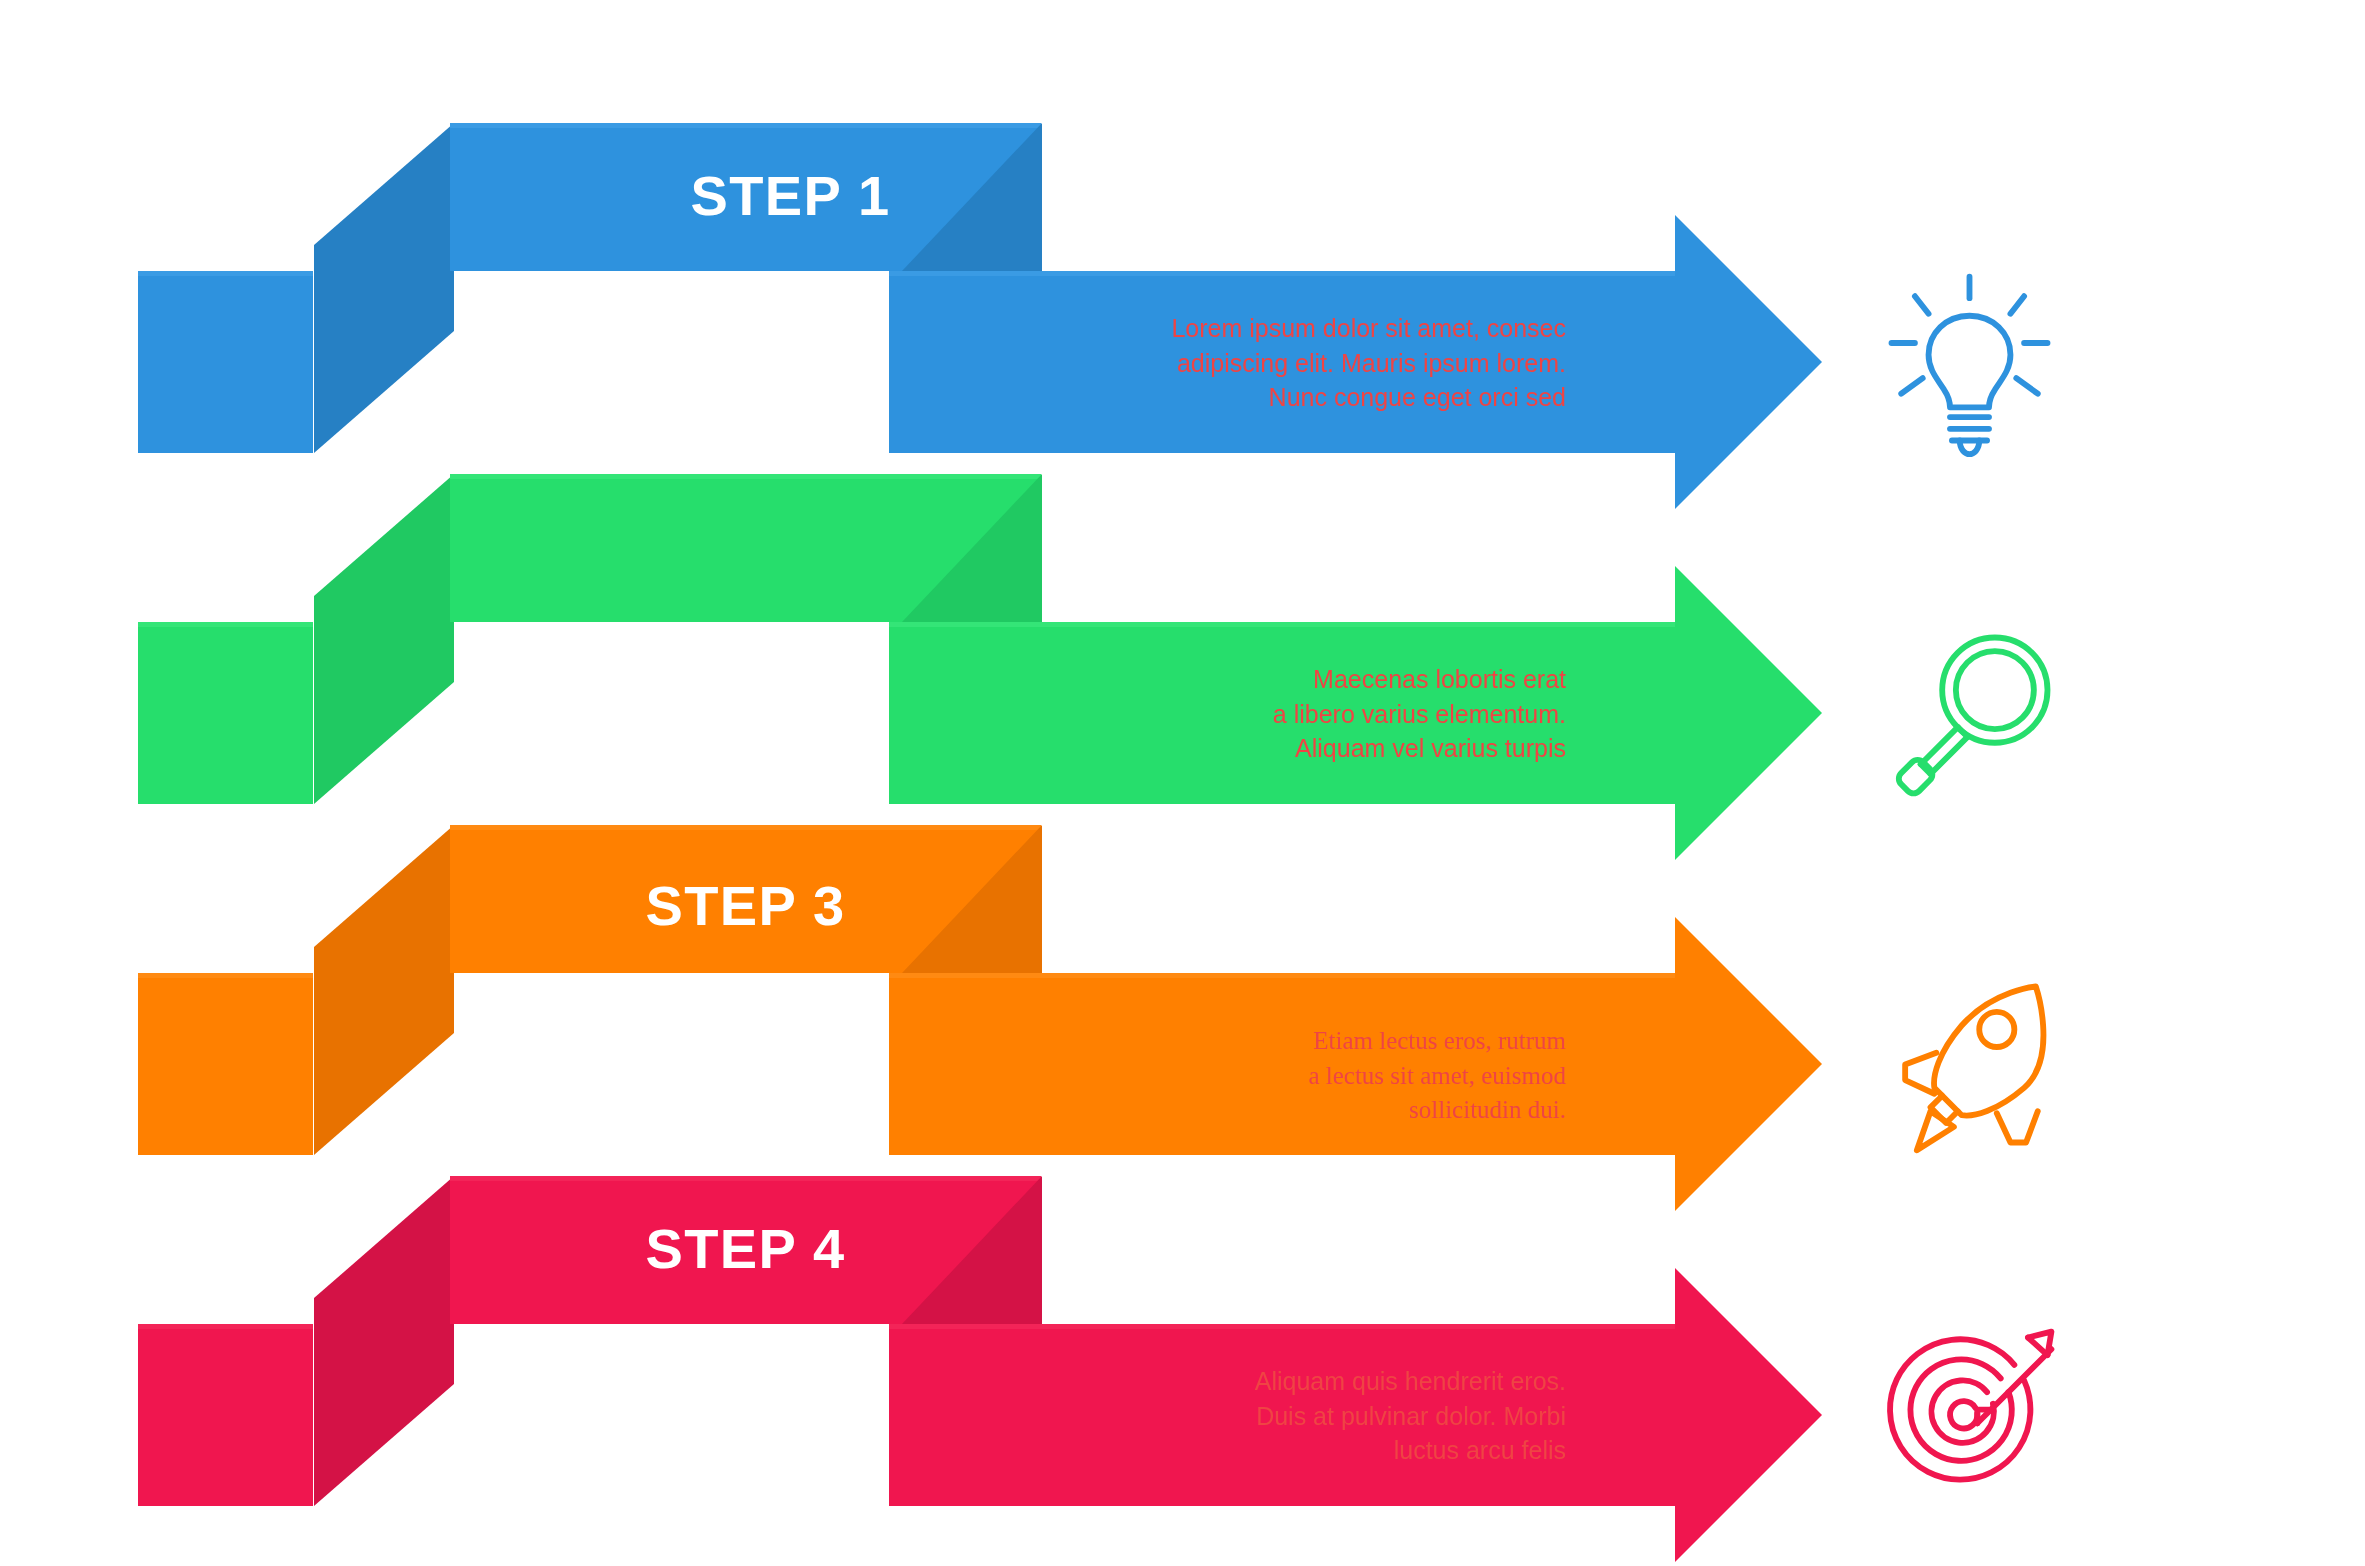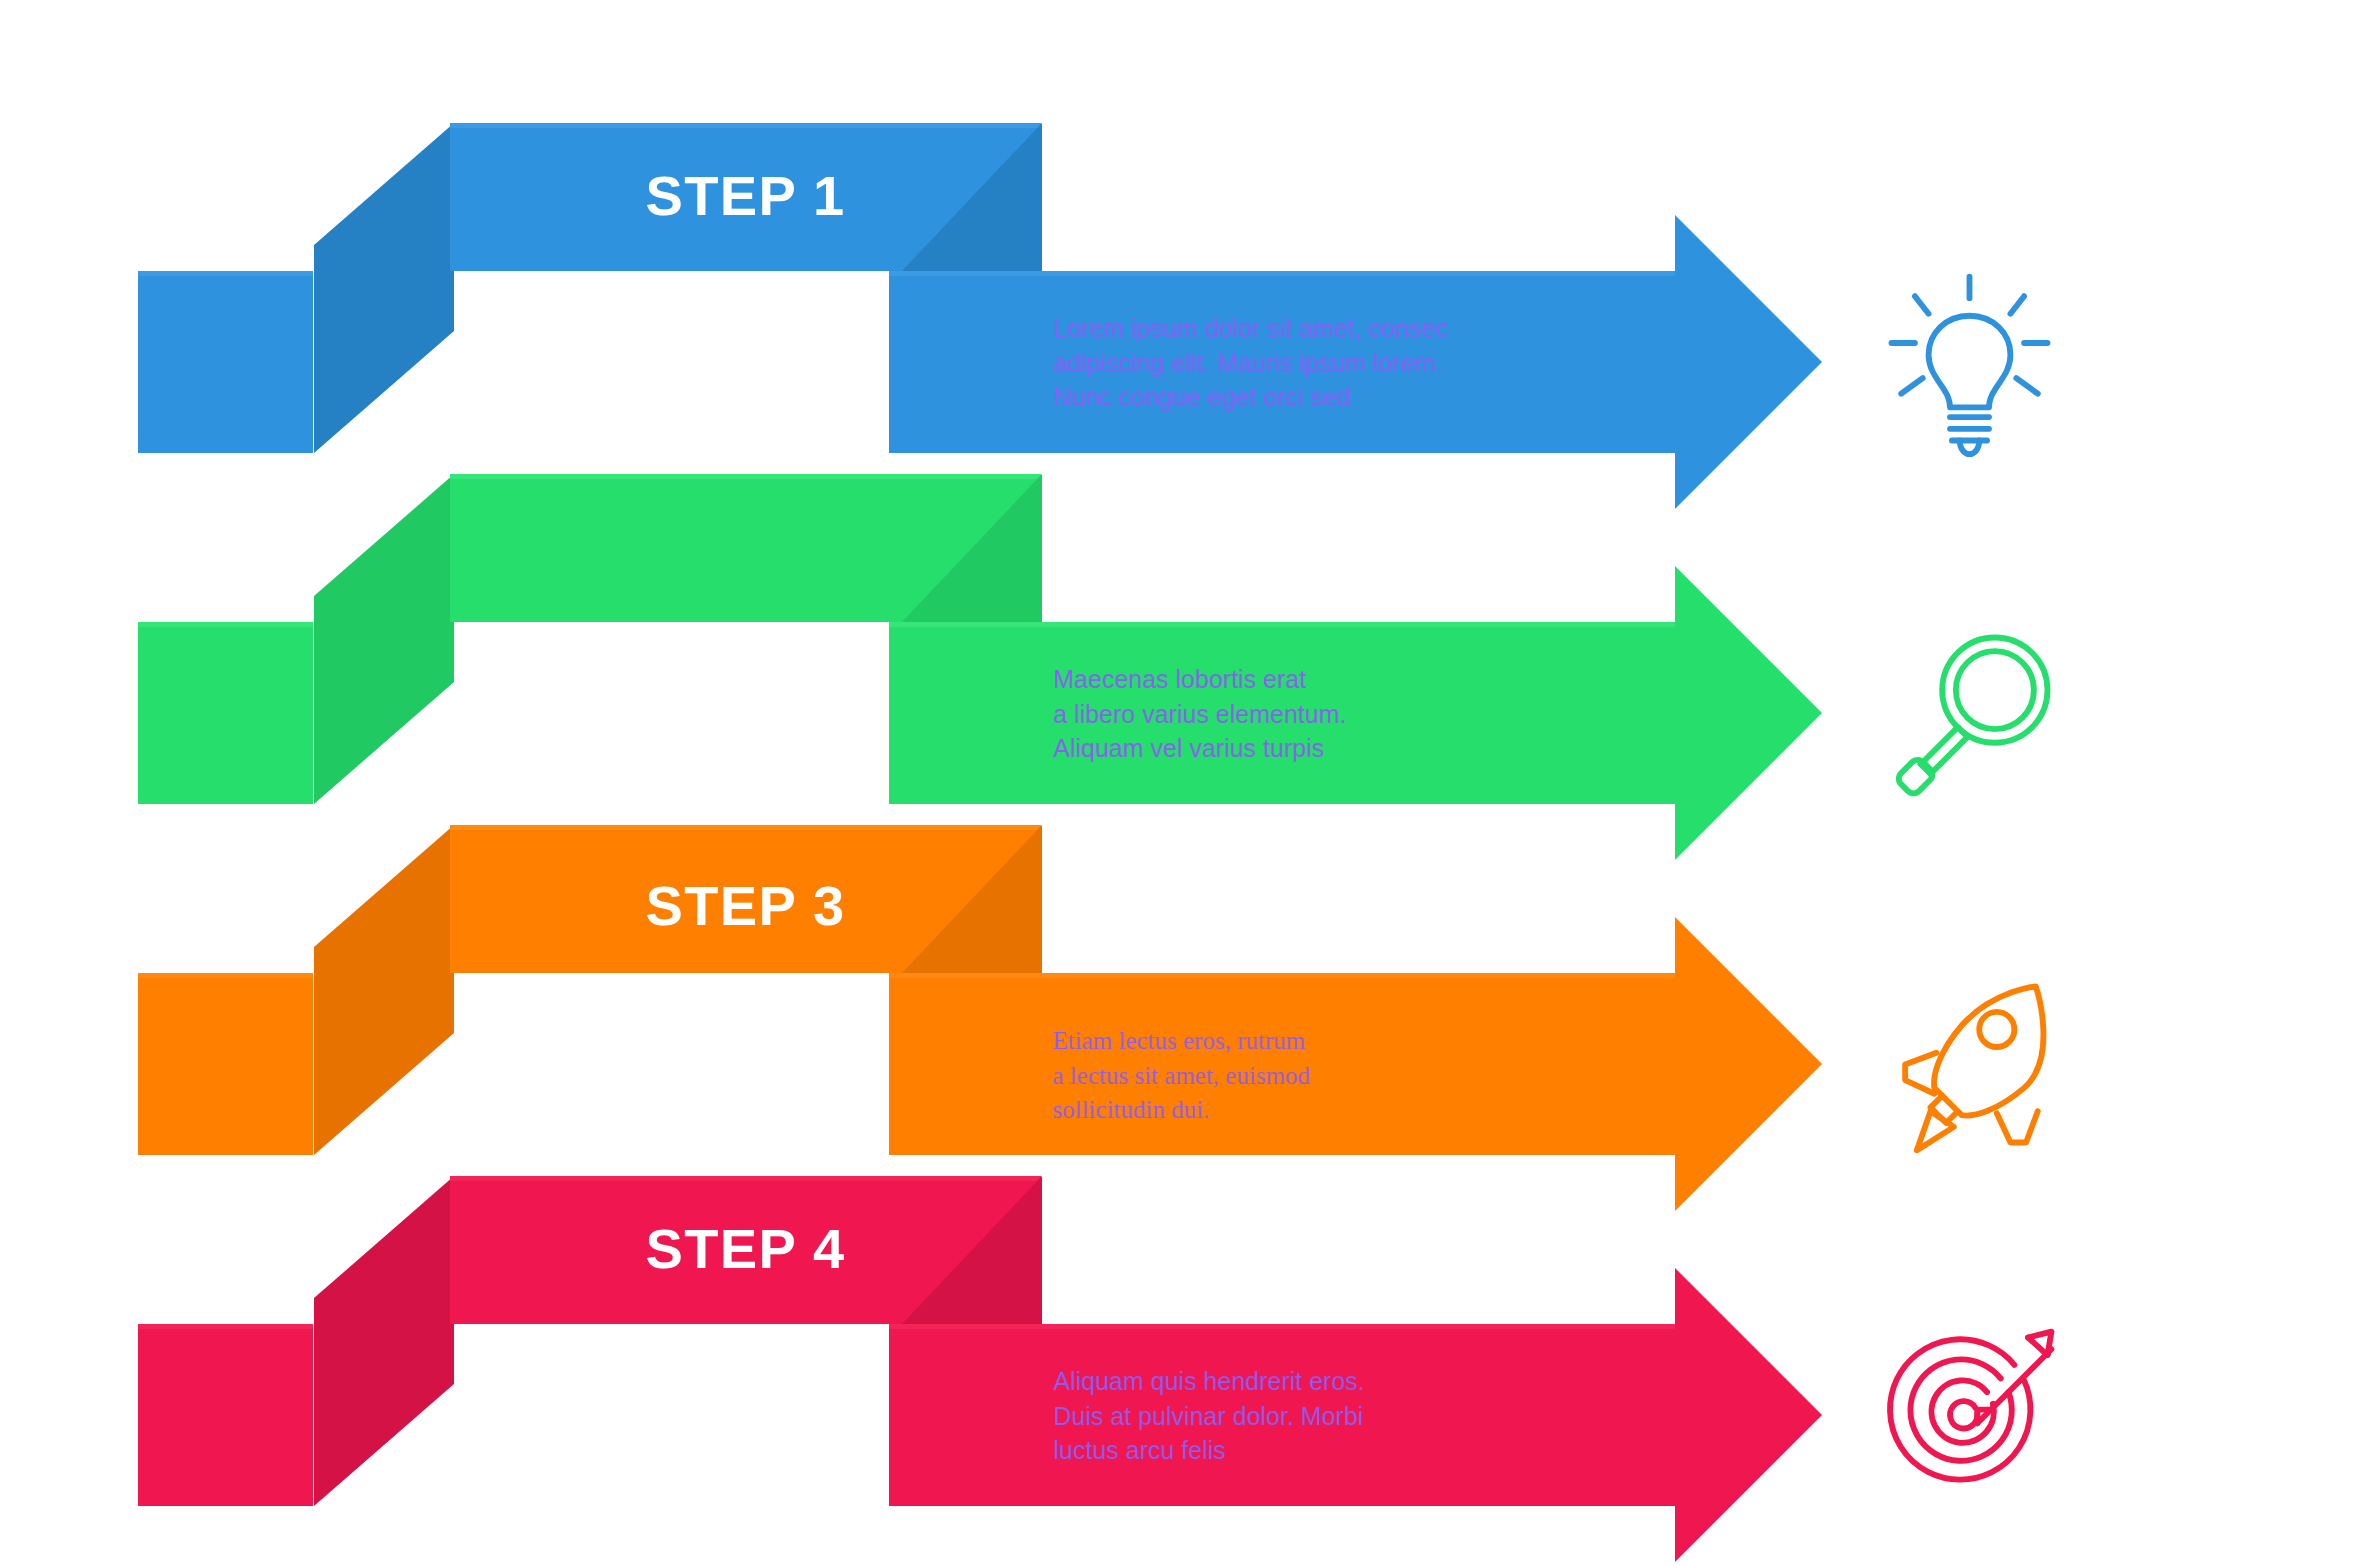--- a/index.html
+++ b/index.html
@@ -32,22 +32,22 @@
     font-weight: bold;
     font-size: 56px;
     letter-spacing: 1.3px;
     font-family: "Liberation Sans", "DejaVu Sans", sans-serif;
     white-space: nowrap;
   }
   .body-text {
     position: absolute;
     left: 1053px;
     width: 513px;
-    text-align: left;
-    color: #8b5cf6;
+    text-align: right;
+    color: #ef4444;
     font-size: 25px;
     line-height: 1.38;
     font-family: "Liberation Sans", "DejaVu Sans", sans-serif;
   }
   .icon-wrap {
     position: absolute;
     left: 1872px;
     width: 195px;
     height: 195px;
   }
@@ -64,21 +64,21 @@
     <div class="step-row" style="top: 110px; height: 320px;">
       <div class="" style="position: absolute; left: 138px; top: 161px; width: 175px; height: 182px; background: rgb(46, 146, 222);"></div>
       <div class="" style="position: absolute; left: 138px; top: 161px; width: 175px; height: 5.2px; background: rgb(58, 155, 228);"></div>
       <div class="" style="position: absolute; left: 314px; top: 13px; width: 140px; height: 330px; background: rgb(38, 128, 196); clip-path: polygon(100% 0%, 100% 63%, 0% 100%, 0% 37%);"></div>
       <div class="" style="position: absolute; left: 450px; top: 13px; width: 591px; height: 148px; background: rgb(46, 146, 222);"></div>
       <div class="" style="position: absolute; left: 450px; top: 13px; width: 591px; height: 4.5px; background: rgb(58, 155, 228);"></div>
       <div class="" style="position: absolute; left: 902px; top: 13px; width: 140px; height: 148px; background: rgb(38, 128, 196); clip-path: polygon(100% 0%, 100% 100%, 0% 100%);"></div>
       <div class="" style="position: absolute; left: 889px; top: 161px; width: 788px; height: 182px; background: rgb(46, 146, 222);"></div>
       <div class="" style="position: absolute; left: 889px; top: 161px; width: 788px; height: 4.5px; background: rgb(58, 155, 228);"></div>
       <div class="" style="position: absolute; left: 1675px; top: 105px; width: 147px; height: 294px; background: rgb(46, 146, 222); clip-path: polygon(0% 0%, 100% 50%, 0% 100%);"></div>
-      <div class="step-label" style="top: 53px;">STEP 1</div>
+      <div class="step-label" style="top: 53px; padding-left: 45px;">STEP 1</div>
       <div class="body-text" style="top: 201px;">
         <div>Lorem ipsum dolor sit amet, consec</div>
         <div>adipiscing elit. Mauris ipsum lorem.</div>
         <div>Nunc congue eget orci sed</div>
       </div>
       <div class="icon-wrap" style="top: 155px;">
         <svg viewBox="0 0 100 100" fill="none" stroke="#2E92DE" stroke-width="3" stroke-linecap="round" stroke-linejoin="round">
           <path d="M50 26 C38 26 29 35 29 46 C29 54 34 59 37 64 C39 67 40 70 40 73 L60 73 C60 70 61 67 63 64 C66 59 71 54 71 46 C71 35 62 26 50 26 Z"></path>
           <path d="M40 78 L60 78"></path>
           <path d="M40 84 L60 84"></path>

